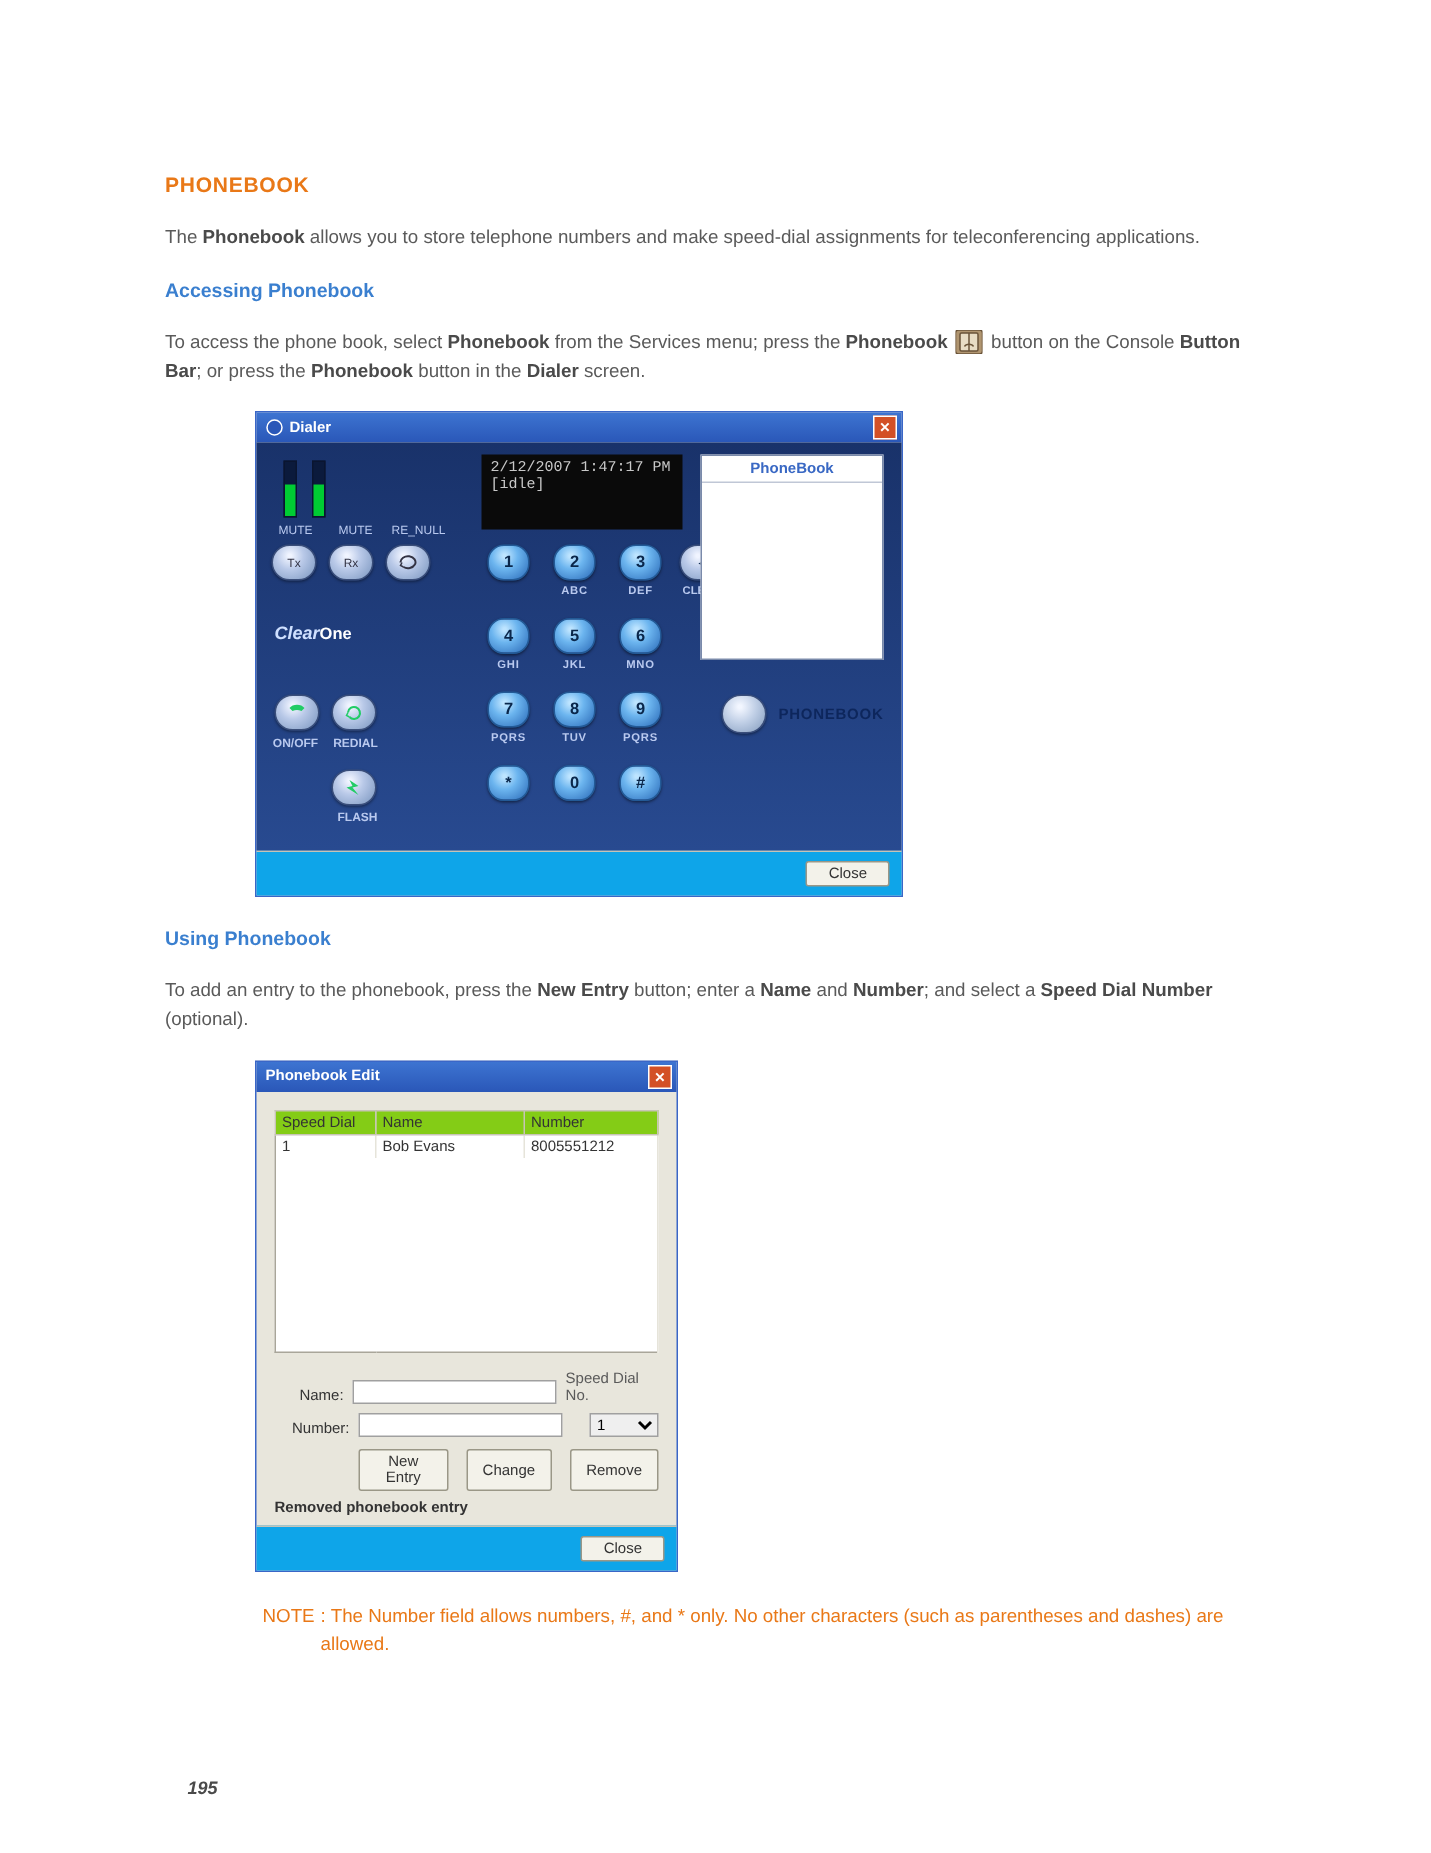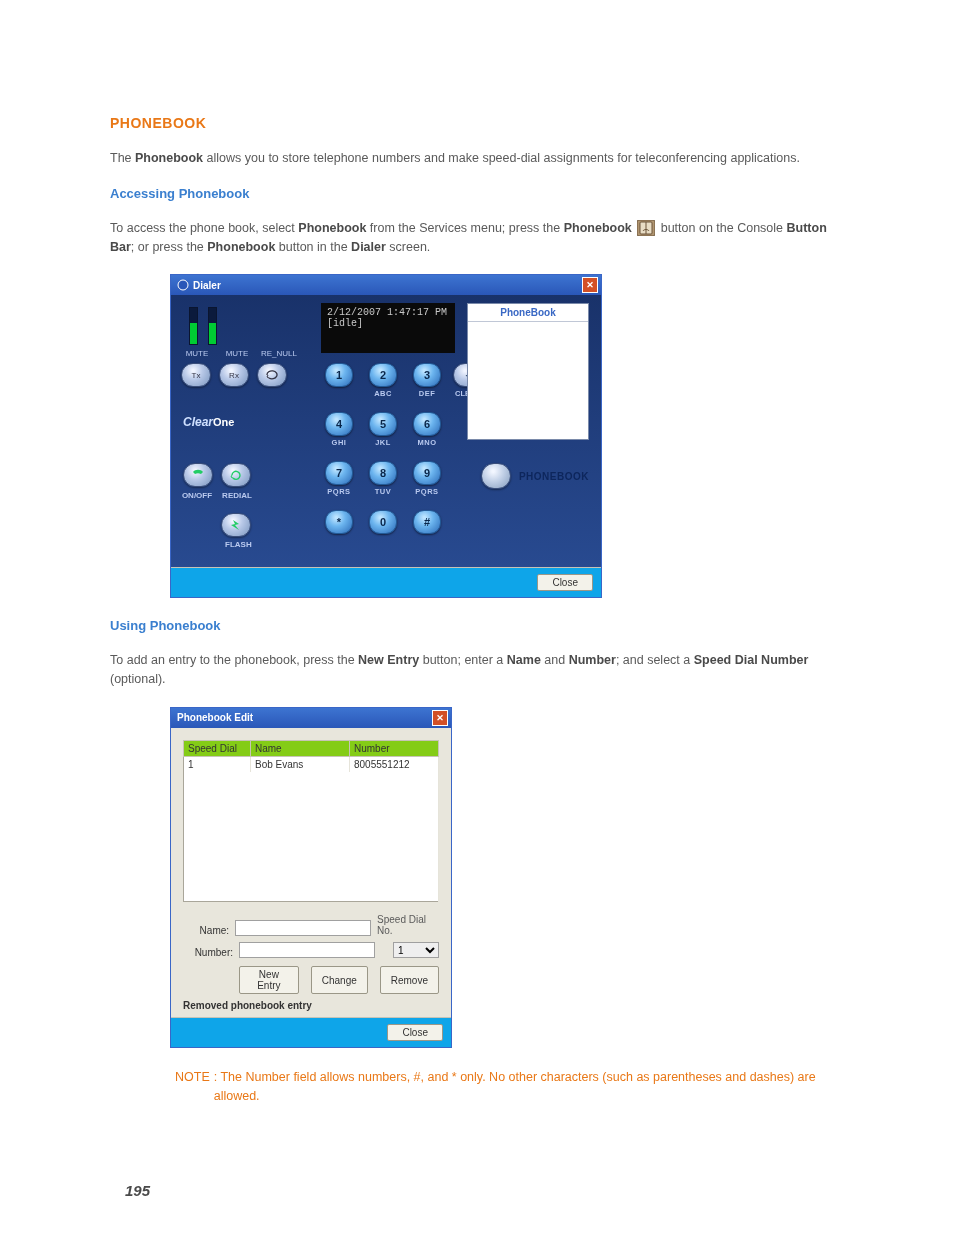--- a/index.html
+++ b/index.html
@@ -160,21 +160,21 @@
   .note {
     margin: 12px 0 0 65px;
     font-size: 12.5px; line-height:1.5; color:#e97817;
     display:flex; gap:4px;
   }
   .note .nb { font-weight:normal; flex:0 0 auto; }
   .note .nt { flex:1 1 auto; }
 
   .pagenum {
     position:absolute; left:125px; bottom:36px;
-    font-weight:bold; font-style:italic; color:#4a4a4a; font-size:15px;
+    font-weight:bold; font-style:italic; color:#4a4a4a; font-size:12px;
   }
 </style>
 </head>
 <body>
 
 <div class="page">
   <h1 class="title">PHONEBOOK</h1>
 
   <p class="body">
     <span>The </span><b>Phonebook</b><span> allows you to store telephone numbers and make speed-dial assignments for teleconferencing applications.</span>

